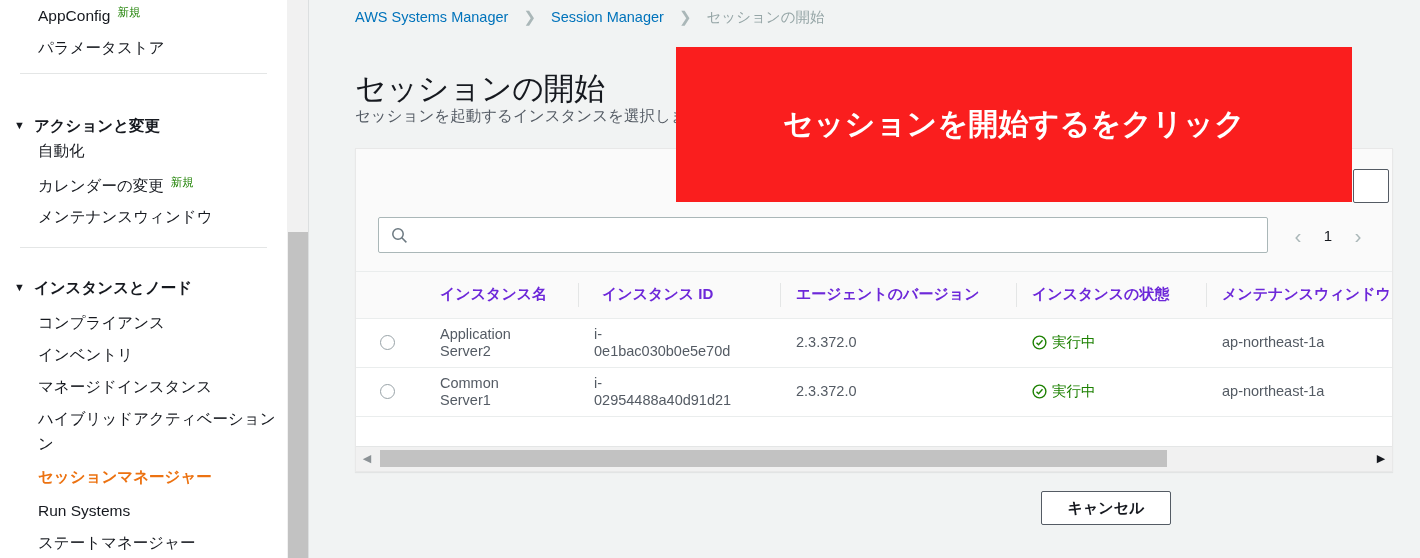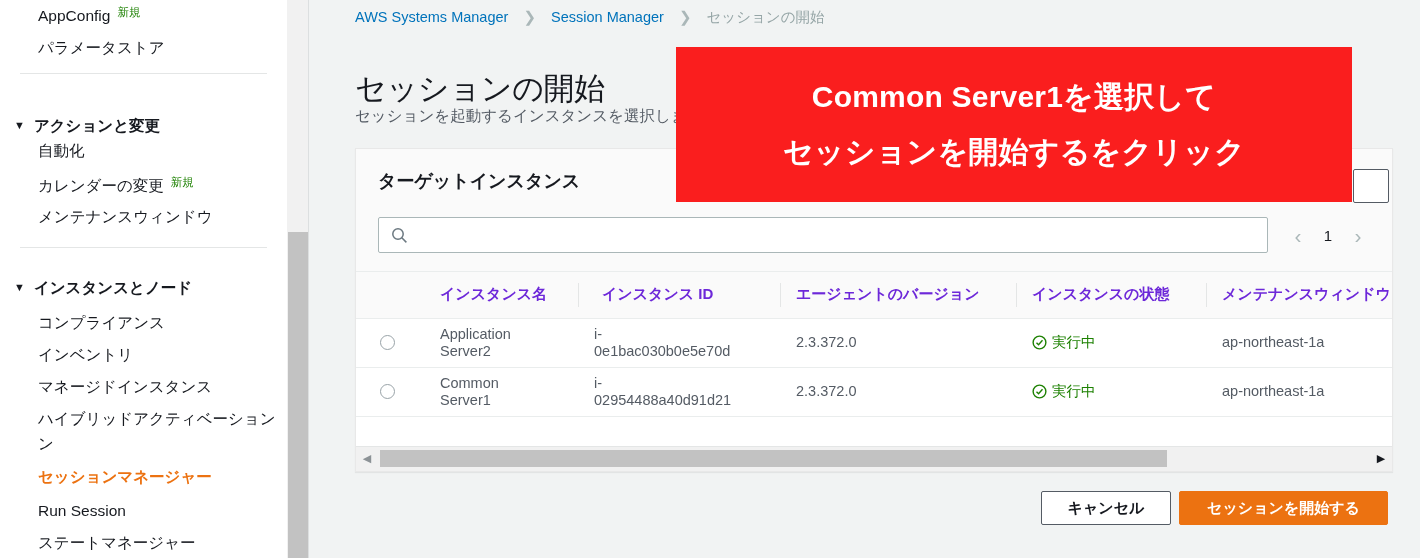--- a/index.html
+++ b/index.html
@@ -160,21 +160,21 @@
         <div class="nav-item link" style="top: 141px;"><span>自動化</span></div>
         <div class="nav-item link" style="top: 172px;"><span>カレンダーの変更</span><span class="badge-new">新規</span></div>
         <div class="nav-item link" style="top: 207px;"><span>メンテナンスウィンドウ</span></div>
         <div class="nav-group" style="top: 278px;"><span class="caret">▼</span><span>インスタンスとノード</span></div>
         <div class="nav-item link" style="top: 313px;"><span>コンプライアンス</span></div>
         <div class="nav-item link" style="top: 345px;"><span>インベントリ</span></div>
         <div class="nav-item link" style="top: 377px;"><span>マネージドインスタンス</span></div>
         <div class="nav-item link" style="top: 409px;"><span>ハイブリッドアクティベーション</span></div>
         <div class="nav-item link" style="top: 434px;"><span>ン</span></div>
         <div class="nav-item active" style="top: 467px;"><span>セッションマネージャー</span></div>
-        <div class="nav-item link" style="top: 501px;"><span>Run Session</span></div>
+        <div class="nav-item link" style="top: 501px;"><span>Run Systems</span></div>
         <div class="nav-item link" style="top: 533px;"><span>ステートマネージャー</span></div>
         <div class="side-rule" style="top: 73px;"></div>
         <div class="side-rule" style="top: 247px;"></div>
       </div>
   </div>
   <div class="side-scroll-track"></div>
   <div class="side-scroll-thumb"></div>
   <div class="side-divider-v"></div>
 
   <div class="content">
@@ -186,21 +186,20 @@
       <span class="bc-sep">❯</span>
       <span class="bc-current">セッションの開始</span>
     </div>
 
     <h1 class="page-title">セッションの開始</h1>
     <div class="page-desc">セッションを起動するインスタンスを選択しま</div>
 
     <div class="card">
 
       <div class="card-header">
-        <div class="card-title">ターゲットインスタンス</div>
         <div class="settings-btn"></div>
       </div>
 
       <div class="filter-row">
         <div class="search-box">
           <span class="search-icon">
             <svg width="17" height="17" viewBox="0 0 17 17">
               <circle cx="7" cy="7" r="5.2" fill="none" stroke="#6b7880" stroke-width="1.5"></circle>
               <line x1="10.8" y1="10.8" x2="15.4" y2="15.4" stroke="#6b7880" stroke-width="1.5"></line>
             </svg>
@@ -281,20 +280,18 @@
       <div class="hscroll">
         <span class="hs-left" style="color:#8c9296;font-size:11px;">◀</span>
         <div class="hs-thumb"></div>
         <span class="hs-right" style="color:#16191f;font-size:11px;">▶</span>
       </div>
     </div>
 
   </div>
 
   <button class="btn-cancel">キャンセル</button>
-  <button class="btn-start">セッションを開始する</button>
 
   <div class="annotation">
-    <div>Common Server1を選択して</div>
     <div>セッションを開始するをクリック</div>
   </div>
 
 </div>
 
 </body></html>

